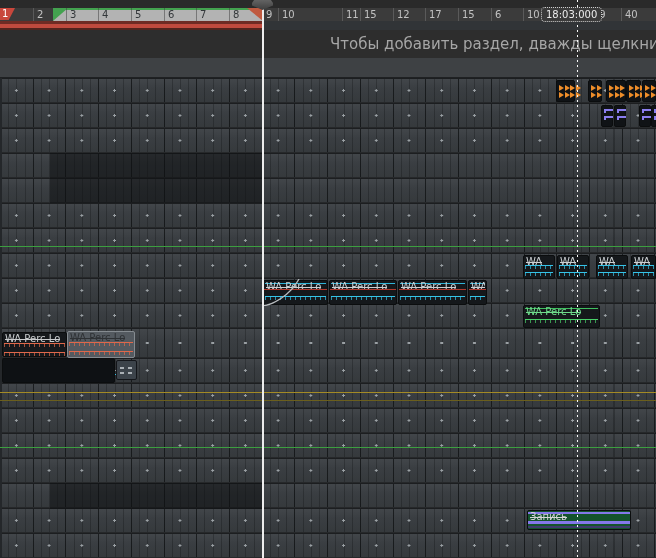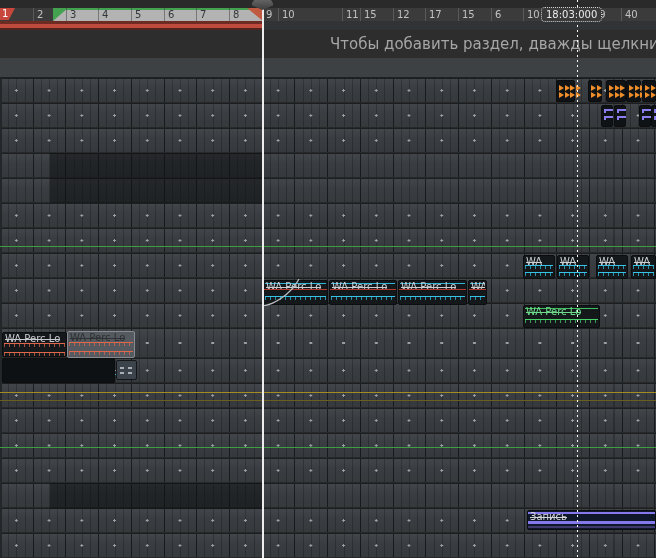--- a/index.html
+++ b/index.html
@@ -350,21 +350,21 @@
         <div class="wave" style="top: 19px; color: rgb(224, 104, 74);">
           <span class="ln" style="position:absolute;left:0;right:0;top:0;height:1px;background:currentColor"></span>
           <span class="tk" style="position:absolute;left:0;right:0;top:1px;height:3px;opacity:.7;background-image:repeating-linear-gradient(90deg,currentColor 0 1px,transparent 1px 5px)"></span>
         </div>
       </div>
       <div class="clip c-darkitem" style="left: 2px; top: 280px; width: 113px; height: 25px;"></div>
       <div class="clip c-mini" style="left: 116px; top: 282px; width: 21px; height: 20px;">
         <i></i>
         <i></i>
       </div>
-      <div class="clip c-dark" style="left: 527px; top: 432px; width: 129px; height: 20px; background: #0f172a;">
+      <div class="clip c-dark" style="left: 527px; top: 432px; width: 104px; height: 20px; background: #14532d;">
         <div class="band" style="top: 1px; height: 2px; background: rgb(132, 120, 234);"></div>
         <div class="band" style="top: 10px; height: 3px; background: rgb(132, 120, 234);"></div>
         <div class="band" style="top: 15px; height: 2px; background: rgb(62, 58, 110);"></div>
         <span class="lbl" style="color: rgb(213, 213, 216);">Запись</span>
       </div>
     </div>
 
   <div class="playhead" id="playhead" style="left: 262px;"></div>
   <div class="phandle" id="phandle" style="left: 252px;"></div>
   <div class="ecursor" id="ecursor" style="left: 577px;"></div>

